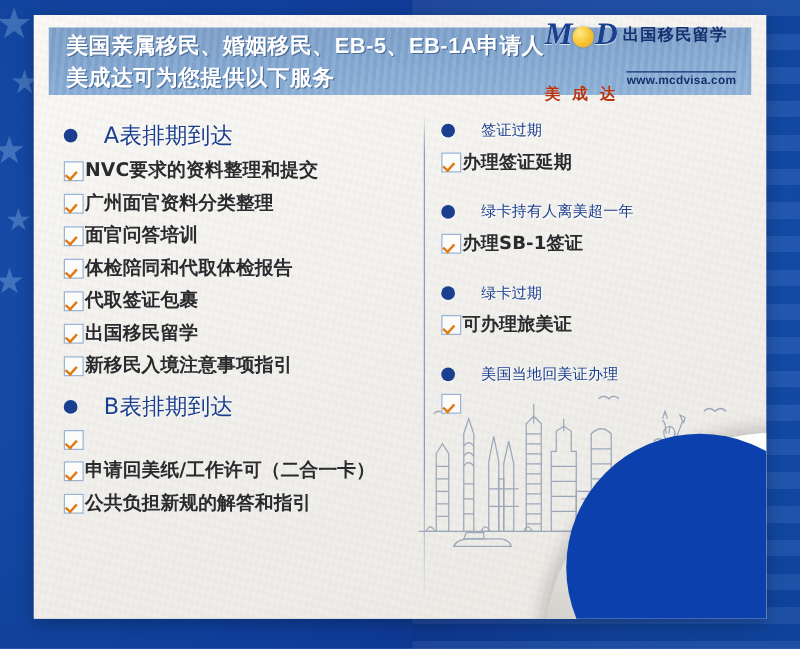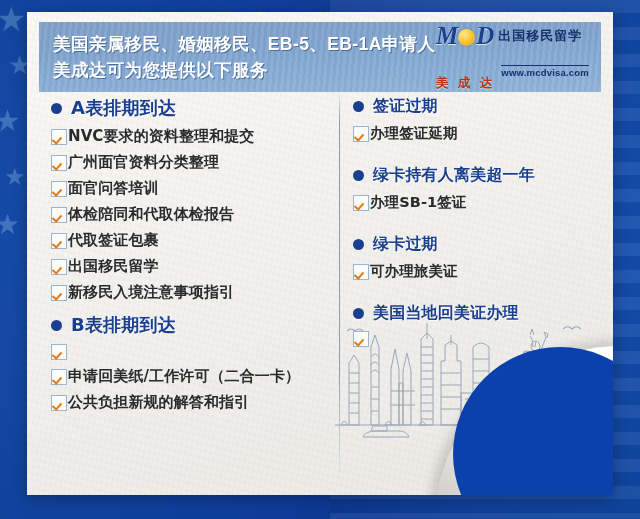--- a/index.html
+++ b/index.html
@@ -38,21 +38,21 @@
 
   
   #curl{position:absolute;right:-12px;bottom:-26px;width:190px;height:175px;
         border-radius:100% 0 0 0;
         background:linear-gradient(215deg,#ffffff 0%,#f7f6f3 38%,#dedcd6 78%,#c9c7c1 100%);
         box-shadow:-5px -5px 12px rgba(0,0,0,.16);}
   #curl-mask{position:absolute;right:-54px;bottom:-66px;width:214px;height:214px;
         border-radius:50%;background:#0c41ad;}
 
   
-  #hdr{position:absolute;left:12px;top:10px;width:562px;height:70px;
+  #hdr{position:absolute;left:12px;top:10px;width:562px;height:54px;
        background:linear-gradient(178deg,#7e9fc8 0%,#7fa3cd 35%,#86abd4 65%,#8fb2d8 100%);
        display:flex;align-items:center;}
   #hdr-texture{position:absolute;inset:0;
        background:repeating-linear-gradient(95deg,rgba(255,255,255,.07) 0 3px,rgba(0,0,0,.02) 3px 6px);}
   #hdr-title{position:relative;margin-left:14px;color:#fff;font-weight:bold;
        font-size:17.5px;line-height:26px;letter-spacing:.4px;
        text-shadow:1px 1px 0 rgba(30,60,110,.55);white-space:pre-line;}
   
   #logo{position:relative;margin-left:auto;margin-right:12px;
         display:flex;flex-direction:column;align-items:flex-start;}
@@ -75,33 +75,33 @@
   #body{position:absolute;left:12px;top:78px;width:562px;height:392px;
         display:flex;}
   .col{position:relative;}
   #col-left{width:300px;padding-left:12px;box-sizing:border-box;}
   #divider{width:1px;background:linear-gradient(180deg,rgba(120,140,175,0) 0%,#8c9cb8 8%,#8c9cb8 72%,rgba(120,140,175,0) 100%);}
   #col-right{flex:1;padding-left:13px;box-sizing:border-box;}
 
   .grp{display:flex;align-items:center;gap:9px;margin:6px 0 4px 0;}
   .bullet{width:11px;height:11px;border-radius:50%;background:#1b3f8f;flex:0 0 auto;
           box-shadow:0 1px 0 rgba(255,255,255,.6);}
-  .grp-label{font-size:18px;font-weight:bold;color:#1b3f8f;letter-spacing:.2px;
+  .grp-label{font-size:18px;font-weight:normal;color:#1b3f8f;letter-spacing:.2px;
           text-shadow:1px 1px 0 rgba(255,255,255,.85);
-          font-family:"DejaVu Sans","Liberation Sans",sans-serif;}
+          font-family:"DejaVu Sans","Liberation Sans",sans-serif;margin-left:12px;}
 
   .item{display:flex;align-items:center;gap:1px;margin:7px 0;}
   .cb{width:14px;height:14px;flex:0 0 auto;border:1.4px solid #9bb4d6;
       background:#fbfbfa;position:relative;}
   .cb::after{content:"";position:absolute;left:2px;top:5px;width:4px;height:7px;
       border:solid #e07b15;border-width:0 2.1px 2.1px 0;transform:rotate(42deg);}
   .item-label{font-size:15px;color:#2b2b2f;font-weight:bold;letter-spacing:.1px;
       font-family:"DejaVu Sans","Liberation Sans",sans-serif;}
   .r .item-label{font-size:14.5px;}
-  .r .grp-label{font-size:16px;}
+  .r .grp-label{font-size:12px;}
   .gap{height:9px;}
 
   
   #sky{position:absolute;left:300px;bottom:14px;width:290px;height:168px;
        pointer-events:none;opacity:.62;}
 </style>
 </head>
 <body>
 
 <div id="bg">

